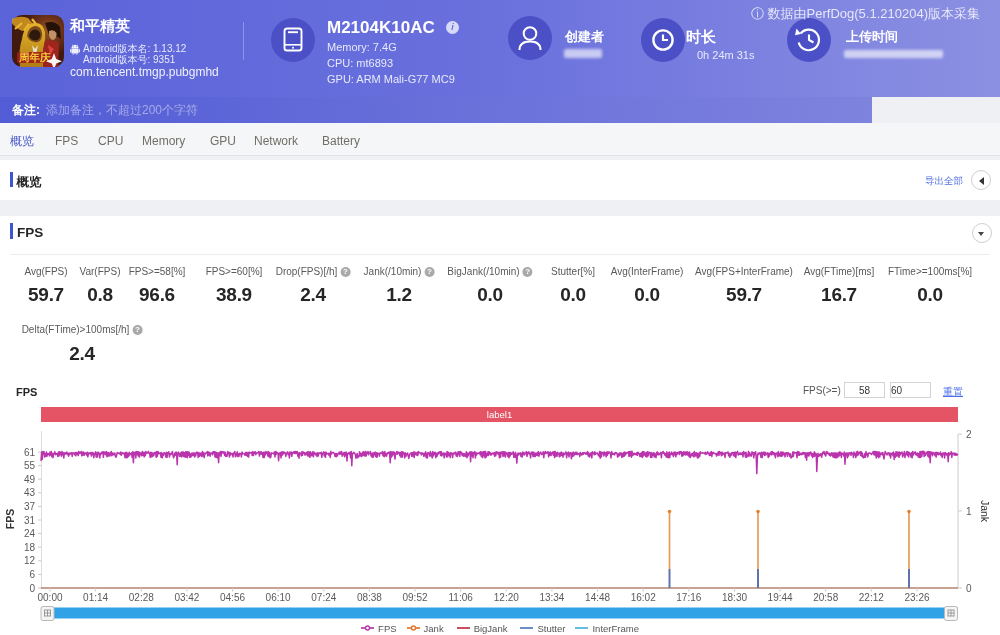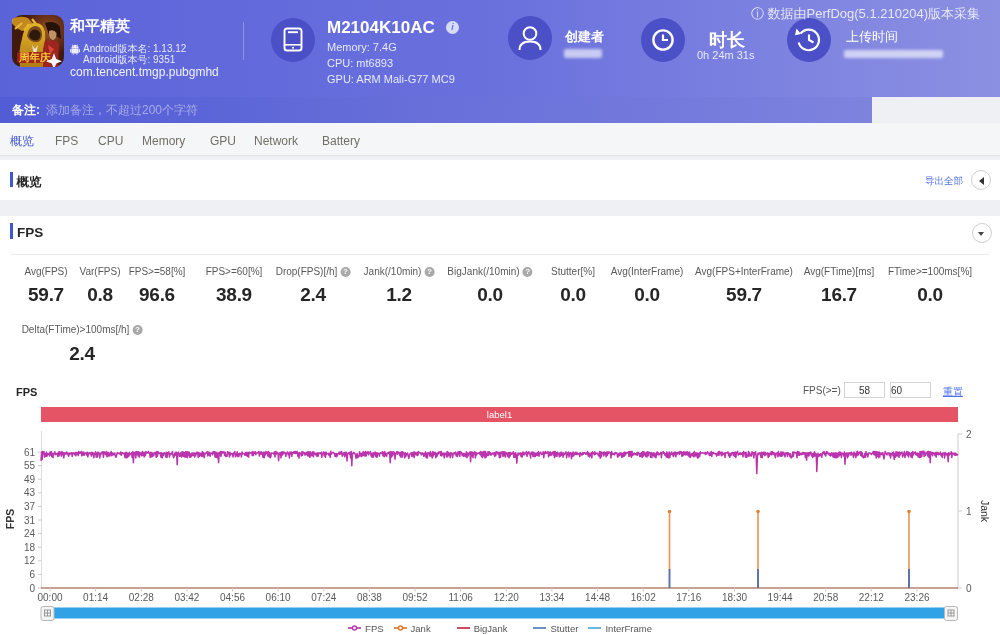--- a/index.html
+++ b/index.html
@@ -94,30 +94,30 @@
     <path d="M11.5 34 Q11.5 25.5 22 25.5 Q32.5 25.5 32.5 34"></path>
   </svg>
   <div class="htxt" style="left:565px;top:28px;font-size:13px;font-weight:bold">创建者</div>
   <div class="hblur" style="left:564px;top:49px;width:38px;height:9px"></div>
 
   <div class="hcir" style="left:641px;top:18px"></div>
   <svg class="abs" style="left:641px;top:18px" width="44" height="44" viewBox="0 0 44 44" fill="none" stroke="#fff">
     <circle cx="22" cy="22" r="9.6" stroke-width="2.4"></circle>
     <path d="M22 16.5 L22 22 L27 22" stroke-width="2.2"></path>
   </svg>
-  <div class="htxt" style="left:709px;top:28px;font-size:18px;font-weight:bold">时长</div>
+  <div class="htxt" style="left:686px;top:28px;font-size:15px;font-weight:bold">时长</div>
   <div class="hsub" style="left:697px;top:49px;font-size:11px">0h 24m 31s</div>
 
   <div class="hcir" style="left:787px;top:18px"></div>
   <svg class="abs" style="left:787px;top:18px" width="44" height="44" viewBox="0 0 44 44" fill="none" stroke="#fff">
     <path d="M13.6 15.5 A10.3 10.3 0 1 1 11.7 24.5" stroke-width="2.2"></path>
     <path d="M9.5 10.5 L13.9 15.9 L8 17.3 Z" fill="#fff" stroke="none"></path>
     <path d="M22 16.5 L22 22 L26.5 24.5" stroke-width="2.1"></path>
   </svg>
-  <div class="htxt" style="left:846px;top:28px;font-size:13px;font-weight:normal">上传时间</div>
+  <div class="htxt" style="left:846px;top:28px;font-size:13px;font-weight:bold">上传时间</div>
   <div class="hblur" style="left:844px;top:50px;width:99px;height:8px"></div>
 
   <div class="htxt" style="right:20px;left:auto;top:4.5px;font-size:13px;color:rgba(255,255,255,.8)">ⓘ 数据由PerfDog(5.1.210204)版本采集</div>
 </div>
 <div id="remark"><b>备注:</b><span>添加备注，不超过200个字符</span></div>
 <div id="tabs">
   <div class="t act" style="left:10px">概览</div>
   <div class="t" style="left:55px">FPS</div>
   <div class="t" style="left:98px">CPU</div>
   <div class="t" style="left:142px">Memory</div>
@@ -299,21 +299,21 @@
       </svg>
       <span style="margin-left:4px">FPS</span>
     </span>
 <span style="display:flex;align-items:center;margin:0 5px">
       <svg width="13" height="8">
         <line x1="0" y1="4" x2="13" y2="4" stroke="#e0762d" stroke-width="1.7"></line>
         <circle cx="6.5" cy="4" r="2" fill="#fff" stroke="#e0762d" stroke-width="1.4"></circle>
       </svg>
       <span style="margin-left:4px">Jank</span>
     </span>
-<span style="display:flex;align-items:center;margin:0 21px">
+<span style="display:flex;align-items:center;margin:0 8px">
       <svg width="13" height="8">
         <line x1="0" y1="4" x2="13" y2="4" stroke="#c43c4a" stroke-width="1.8"></line>
       </svg>
       <span style="margin-left:4px">BigJank</span>
     </span>
 <span style="display:flex;align-items:center;margin:0 5px">
       <svg width="13" height="8">
         <line x1="0" y1="4" x2="13" y2="4" stroke="#5b84c0" stroke-width="1.8"></line>
       </svg>
       <span style="margin-left:4px">Stutter</span>

